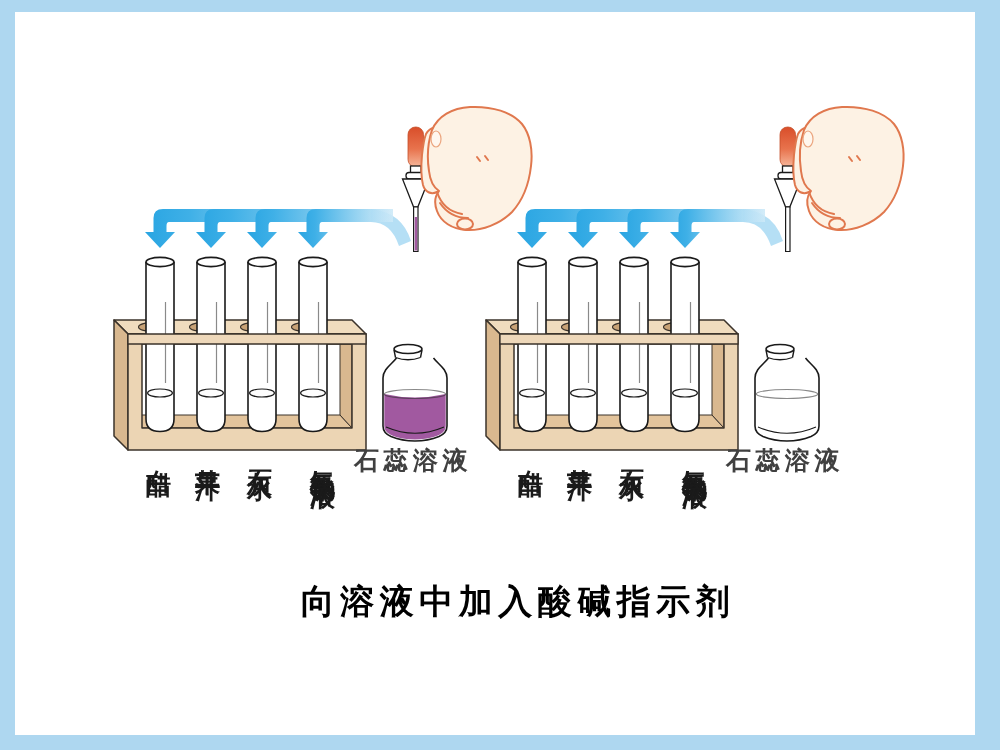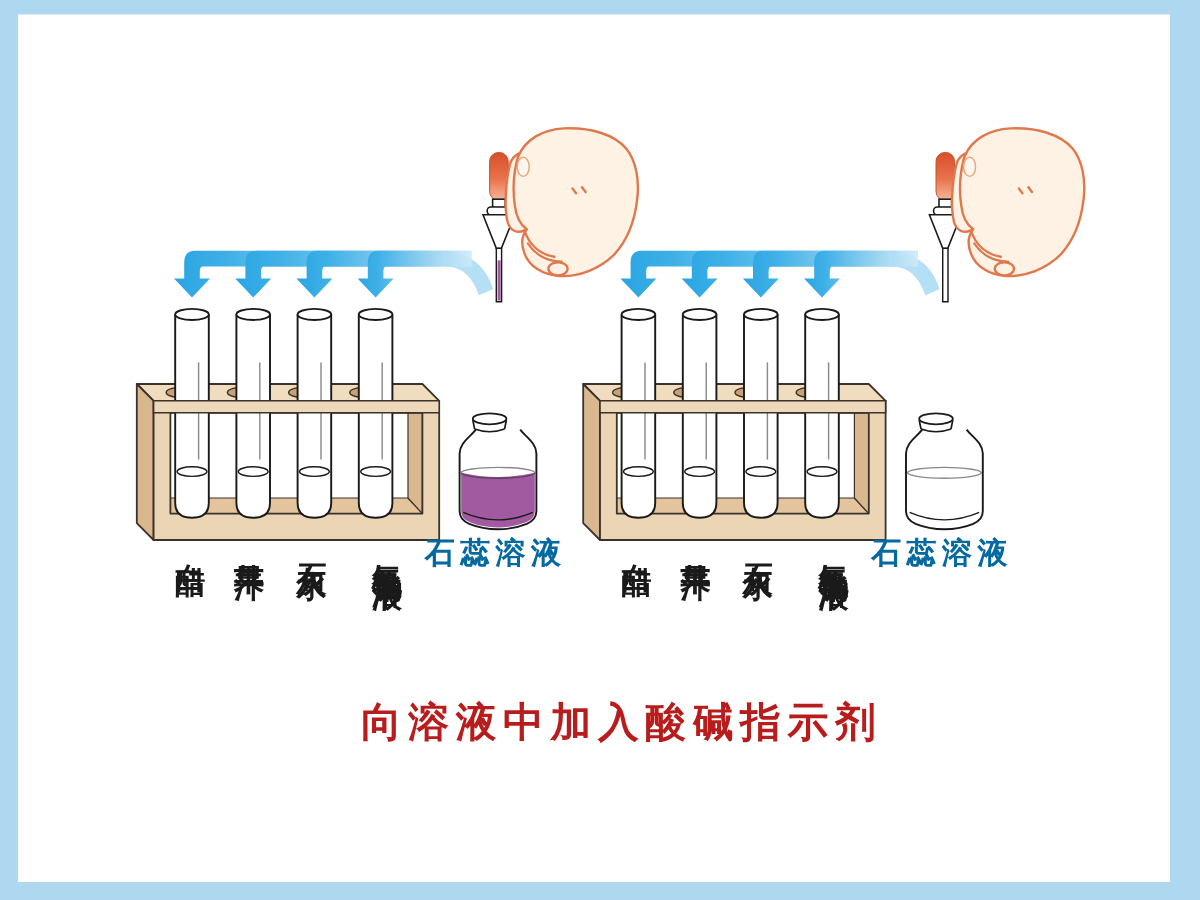--- a/index.html
+++ b/index.html
@@ -18,26 +18,26 @@
     position:absolute;
     writing-mode:vertical-rl;
     text-orientation:upright;
     font-size:25px;line-height:30px;letter-spacing:2.5px;
     font-weight:600;color:#1a1a1a;
     white-space:normal;
   }
   .hlabel{
     position:absolute;
     font-size:25px;line-height:26px;letter-spacing:4.5px;
-    font-weight:600;color:#0369a1;white-space:nowrap;
+    font-weight:600;color:#404040;white-space:nowrap;
   }
   .caption{
     position:absolute;left:263px;top:579px;width:510px;
     text-align:center;font-size:34px;letter-spacing:5.5px;
-    font-weight:600;color:#b91c1c;white-space:nowrap;
+    font-weight:600;color:#000000;white-space:nowrap;
   }
 </style>
 </head>
 <body>
 
 <div class="page"></div>
 
 <svg class="gfx" width="1000" height="750" viewBox="0 0 1000 750">
   <defs>
     <linearGradient id="agrad" x1="0" y1="0" x2="1" y2="0">

